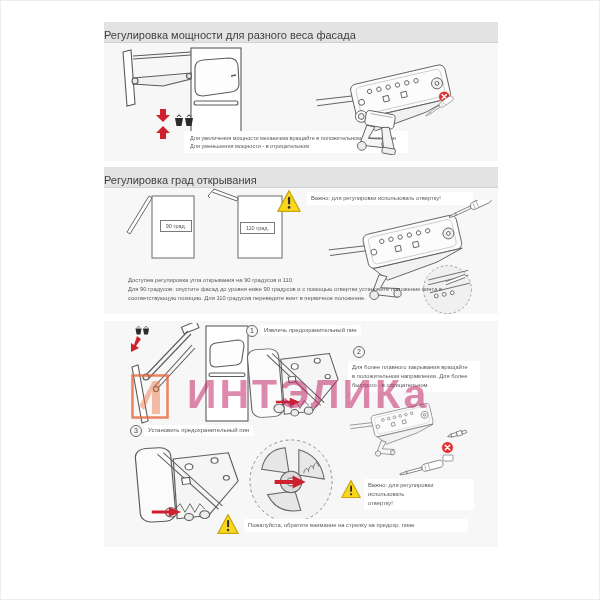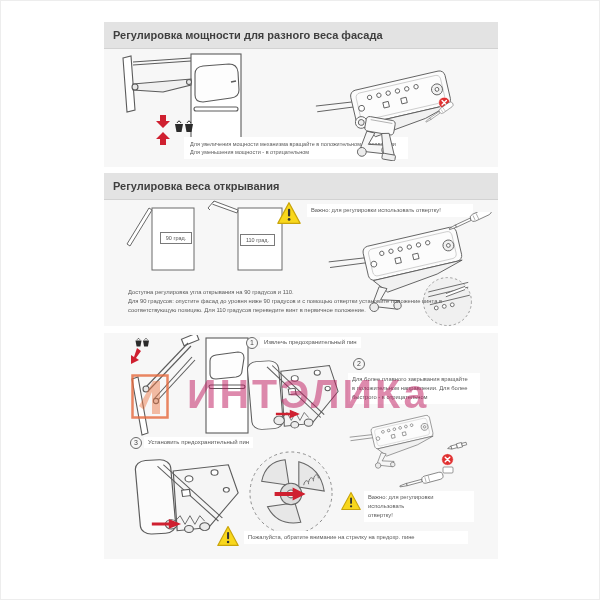--- a/index.html
+++ b/index.html
@@ -1,20 +1,20 @@
 <!DOCTYPE html>
 <html><head>
 <meta charset="utf-8">
 <style>
   html,body{margin:0;padding:0;background:#fff;}
   .page{position:relative;width:600px;height:600px;background:#fff;border:1px solid #ededed;
         box-sizing:border-box;font-family:"Liberation Sans",sans-serif;overflow:hidden;}
   .doc{position:absolute;left:103px;top:21px;width:394px;}
-  .sec-head{height:27px;background:#e3e3e3;border-bottom:1px solid #d2d2d2;color:#3f3f3f;
-            font-size:11px;line-height:27px;padding-left:9px;box-sizing:border-box;font-weight:bold;}
+  .sec-head{height:21px;background:#e3e3e3;border-bottom:1px solid #d2d2d2;color:#3f3f3f;
+            font-size:11px;line-height:27px;box-sizing:border-box;}
   .sec-body{position:relative;background:#f7f7f7;}
   #body1{height:118px;margin-bottom:6px;}
   #body2{height:126px;margin-bottom:7px;}
   #body3{height:226px;}
   .abs{position:absolute;}
   .note{background:#fff;color:#5a5a5a;font-size:5.5px;line-height:8px;padding:3px 6px;}
   .t6{font-size:5.8px;line-height:9px;color:#5a5a5a;}
   .whitebox{background:#fff;padding:2px 4px;}
   .angle-label{border:0.5px solid #7a7a7a;background:#fff;color:#555;font-size:5.5px;
                line-height:10px;text-align:center;}
@@ -160,21 +160,21 @@
           <use href="#sym-mech" x="0" y="0" width="220" height="150"></use>
           <use href="#sym-drill" x="48" y="82" width="85" height="64"></use>
           <use href="#sym-xbadge" x="170" y="58" width="17" height="17"></use>
           <use href="#sym-screwdriver" x="148" y="74" width="48" height="11" transform="rotate(-35 172 79)"></use>
         </svg>
       </div>
     </section>
 
     <section>
       <div class="sec-head">
-        <span>Регулировка веса открывания</span>
+        <span>Регулировка град открывания</span>
       </div>
       <div class="sec-body" id="body2">
 
         <svg class="abs" style="left:22px;top:4px" width="72" height="72" viewBox="0 0 72 72">
           <g stroke="#6a6a6a" fill="#fff" stroke-width="1">
             <rect x="26" y="4" width="42" height="62"></rect>
             <path d="M26 6 L4 42 L1 40 L23 4 Z"></path>
           </g>
         </svg>
         <div class="abs angle-label" style="left:56px;top:32px;width:30px">90 град.</div>

